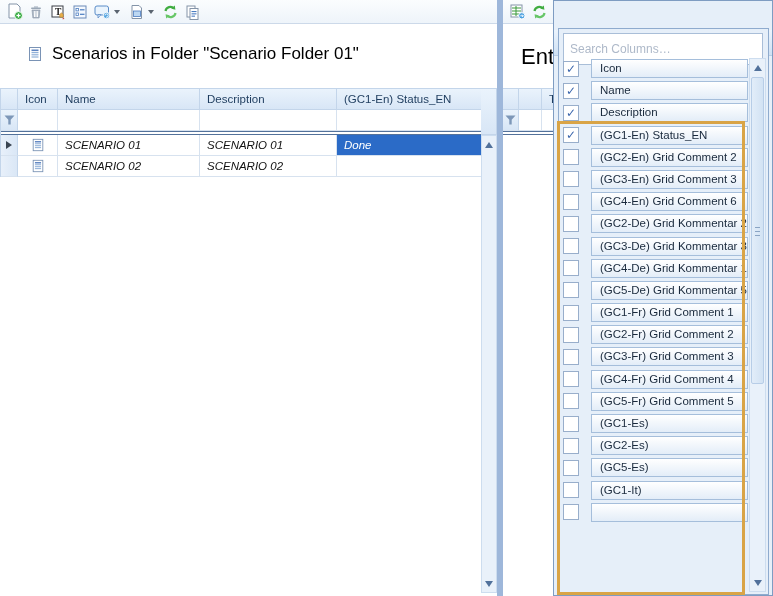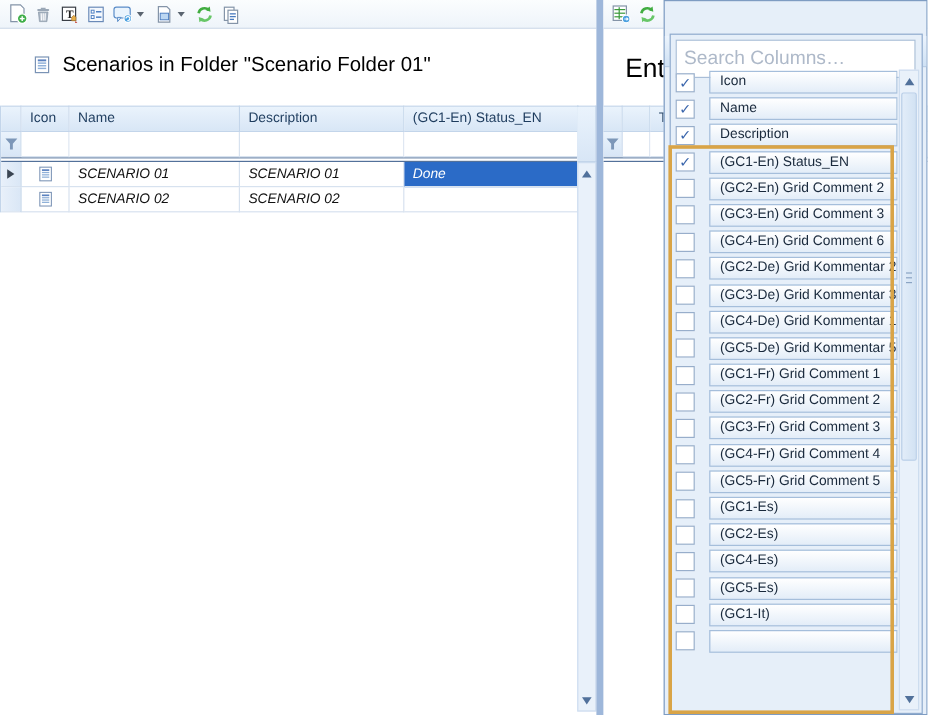--- a/index.html
+++ b/index.html
@@ -73,21 +73,21 @@
   .chooser{position:absolute;left:553px;top:0;width:220px;height:596px;z-index:5;
     background:#e6eff9;border:1px solid #7e9cc2;box-sizing:border-box;}
   .cc-titlebar{height:26px;background:linear-gradient(#ecf4fd,#cfe1f4);border-bottom:1px solid #b9cde5;
     display:flex;align-items:flex-end;padding:0 7px;box-sizing:border-box;margin-top:29px;}
   .cc-title{font-size:12px;color:#2e3e50;}
   .cc-close{margin-left:auto;width:16px;height:14px;display:flex;align-items:center;justify-content:center;}
   .cc-body{position:absolute;left:4px;right:3px;top:27px;bottom:0;
     border:1px solid #8fabce;background:#e6eff9;box-sizing:border-box;}
   .cc-search{position:absolute;top:4px;left:4px;right:5px;height:32px;box-sizing:border-box;
     border:1px solid #a9bed8;background:#fff;font-family:"Liberation Sans",sans-serif;
-    font-size:16px;color:#44505e;padding:0 6px;outline:none;}
+    font-size:12px;color:#44505e;padding:0 6px;outline:none;}
   .cc-search::placeholder{color:#aeb9c9;}
   .cc-list{position:absolute;top:29px;left:1px;width:188px;bottom:0;overflow:hidden;padding-top:1px;}
   .cc-row{display:flex;align-items:center;height:19px;margin-bottom:3.2px;}
   .cc-check{width:14px;height:14px;flex:0 0 auto;margin:0 12px 0 3px;background:#fff;
     border:1px solid #98aecb;box-sizing:content-box;display:flex;align-items:center;justify-content:center;
     font-family:"DejaVu Sans",sans-serif;font-size:12px;line-height:12px;color:#3b66ac;font-weight:bold;}
   .cc-item{flex:1;height:19px;box-sizing:border-box;background:linear-gradient(#ffffff,#e3edf8);
     border:1px solid #a5bedb;font-size:11.5px;color:#19293c;padding:2px 0 0 8px;
     overflow:hidden;white-space:nowrap;}
   .cc-scroll{position:absolute;left:190px;width:17px;top:29px;bottom:2px;
@@ -401,24 +401,20 @@
     <span class="cc-check"></span>
     <div class="cc-item">(GC1-Es)</div>
   </div>
 
   <div class="cc-row">
     <span class="cc-check"></span>
     <div class="cc-item">(GC2-Es)</div>
   </div>
 
 
-  <div class="cc-row">
-    <span class="cc-check"></span>
-    <div class="cc-item">(GC4-Es)</div>
-  </div>
 
   <div class="cc-row">
     <span class="cc-check"></span>
     <div class="cc-item">(GC5-Es)</div>
   </div>
 
   <div class="cc-row">
     <span class="cc-check"></span>
     <div class="cc-item">(GC1-It)</div>
   </div>

